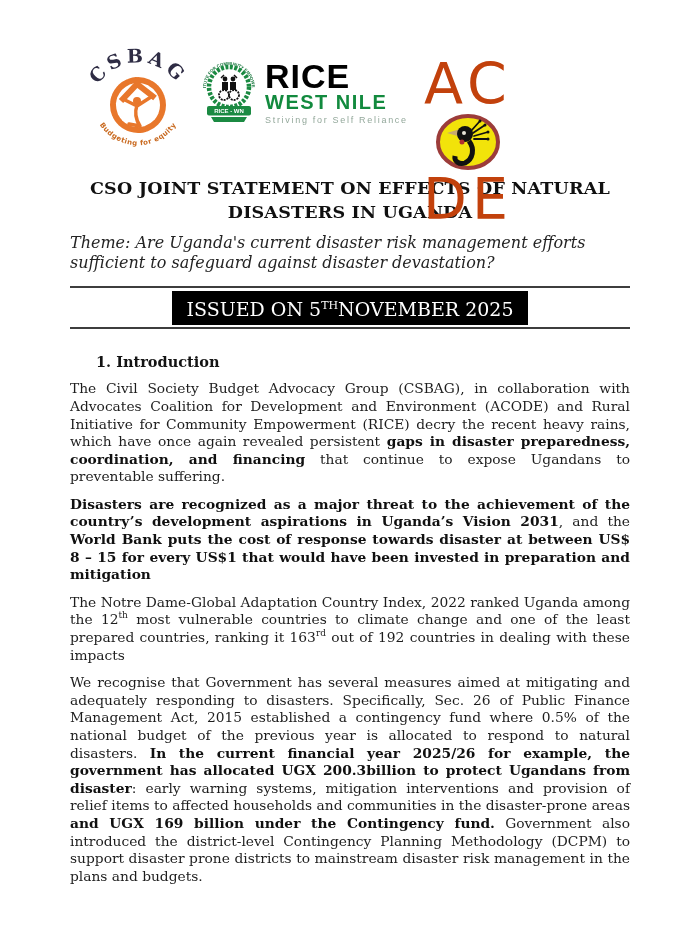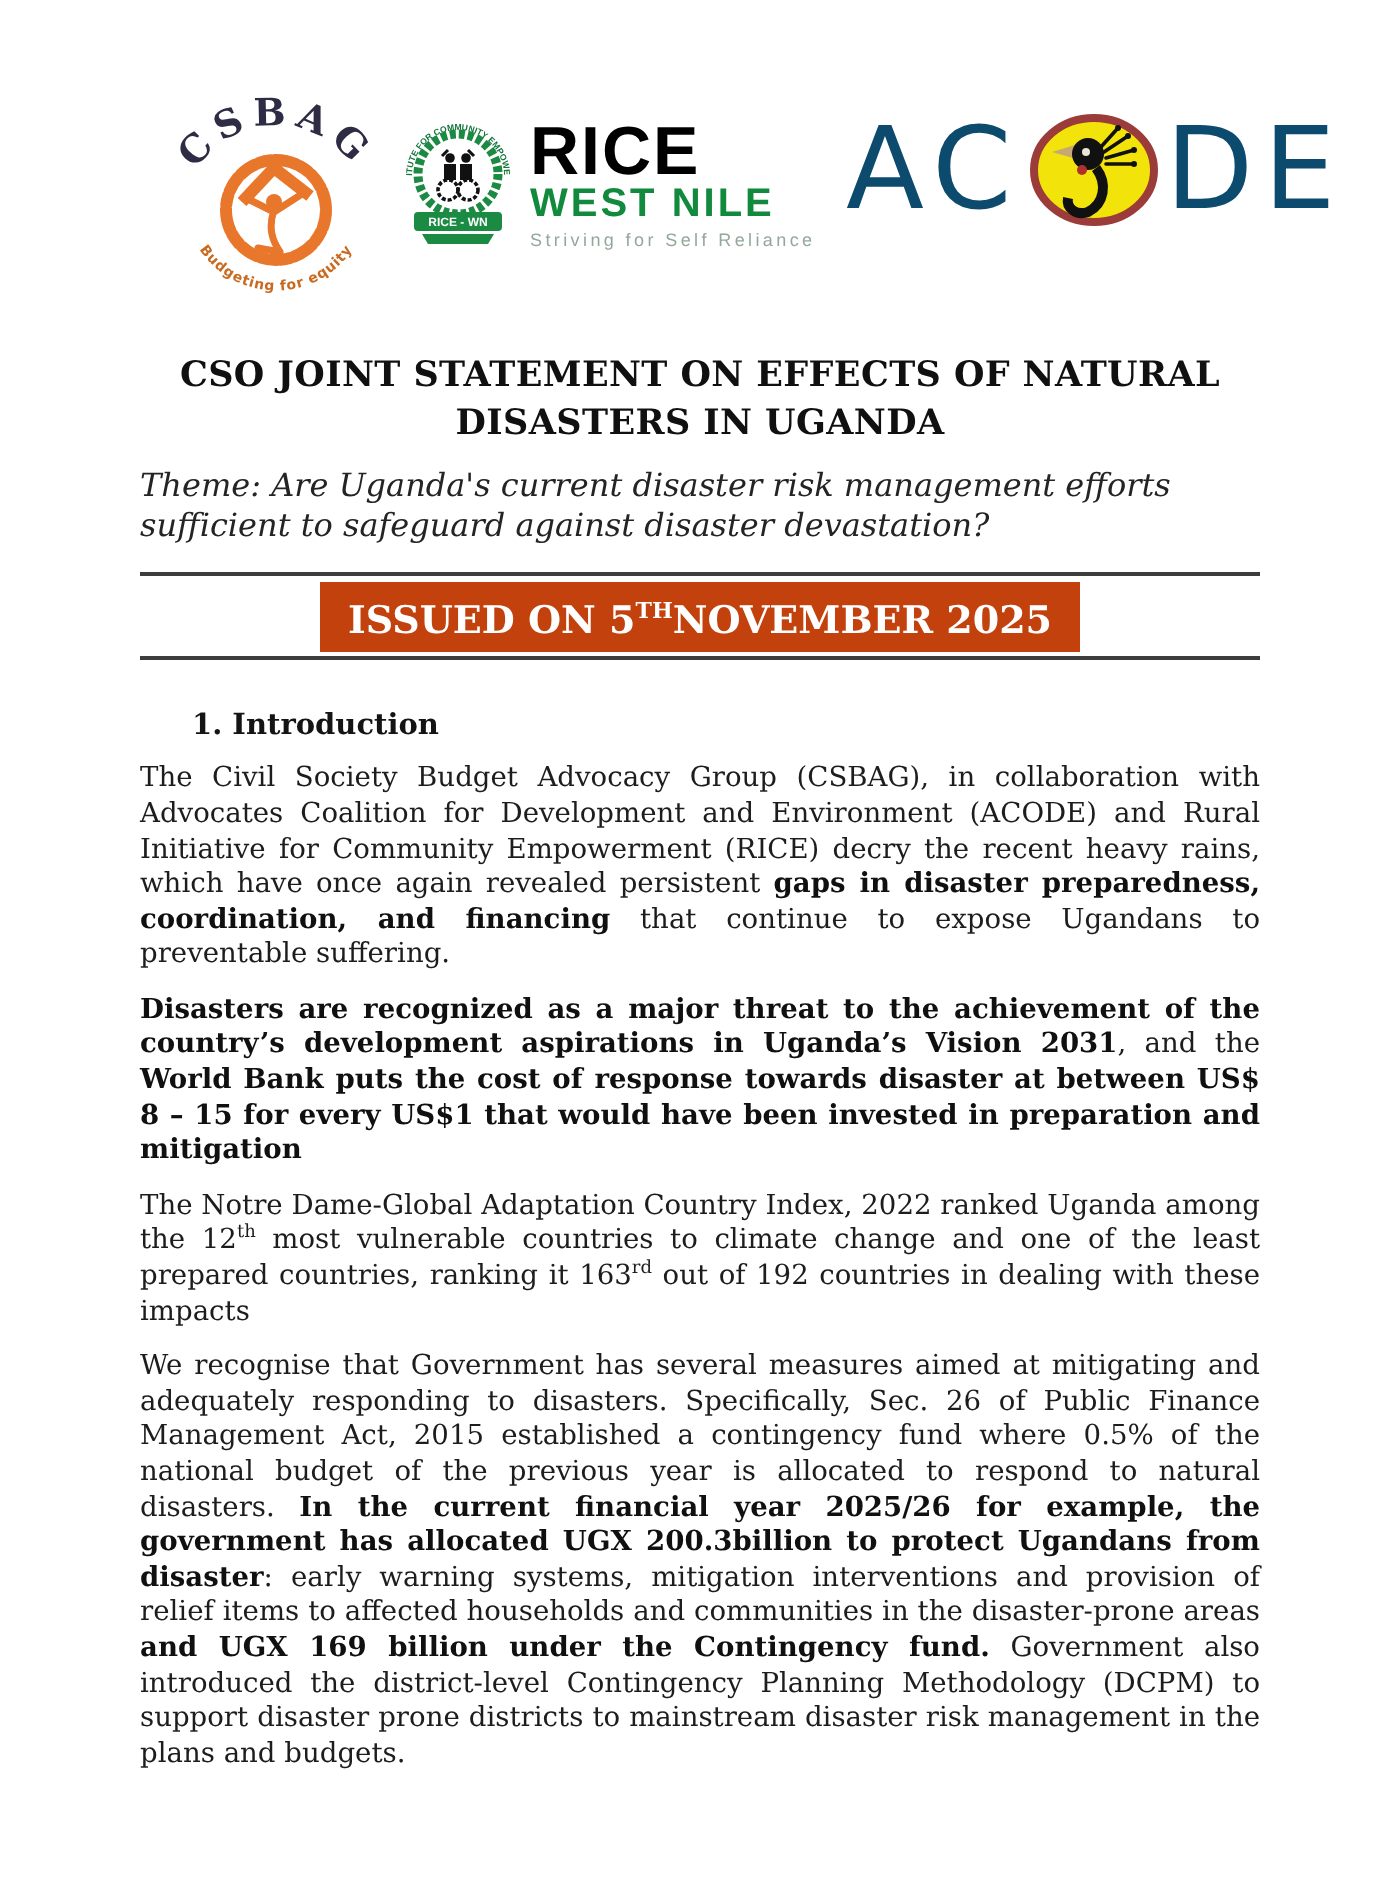--- a/index.html
+++ b/index.html
@@ -12,31 +12,31 @@
   
   .logo { position:absolute; }
   .logo-csbag { left:78px; top:38px; }
   .logo-rice  { left:200px; top:52px; display:flex; align-items:flex-start; }
   .rice-words { margin-left:7px; padding-top:10px; font-family:"Liberation Sans", sans-serif; }
   .rice-title { font-weight:bold; font-size:34px; line-height:29px; color:#000000; letter-spacing:1px; }
   .rice-sub   { font-weight:bold; font-size:20px; line-height:22px; color:#128A3E; letter-spacing:1.5px; }
   .rice-tag   { font-size:9px; color:#93A89B; letter-spacing:1.7px; margin-top:2px; white-space:nowrap; }
   .logo-acode { left:423px; top:56px; display:flex; align-items:center;
                 font-family:"DejaVu Sans", sans-serif; font-weight:normal;
-                font-size:57px; line-height:1; color:#0c4a6e; letter-spacing:5px; }
+                font-size:57px; line-height:1; color:#c2410c; letter-spacing:5px;flex-direction:column; }
   .acode-bird { margin:0 3px; display:block; }
 
   
   .doc { padding:176px 70px 0; }
   .title { text-align:center; font-weight:bold; font-size:17.5px; line-height:24px; color:#101010; letter-spacing:0.2px; }
   .theme { margin-top:9px; font-style:italic; font-size:16px; line-height:20px; color:#242424; }
   .rule  { border:none; border-top:2px solid #3d3d3d; margin:13px 0 0; }
   .rule.below { margin:2px 0 0; }
   .banner-row { text-align:center; margin-top:3px; }
-  .banner { display:inline-block; background:#c2410c; color:#ffffff; font-weight:bold;
+  .banner { display:inline-block; background:#000000; color:#ffffff; font-weight:normal;
             font-size:19px; line-height:23px; padding:3px 14px 4px; }
   .banner sup { font-size:11px; }
   .section-heading { margin:24px 0 0 26px; font-weight:bold; font-size:14.5px; color:#141414; }
   p.bp { margin:10px 0 0; text-align:justify; font-size:13.8px; line-height:17.6px; }
   p.bp b { color:#101010; }
   p.bp sup { font-size:9px; line-height:0; vertical-align:super; }
 </style>
 </head>
 <body>
 

